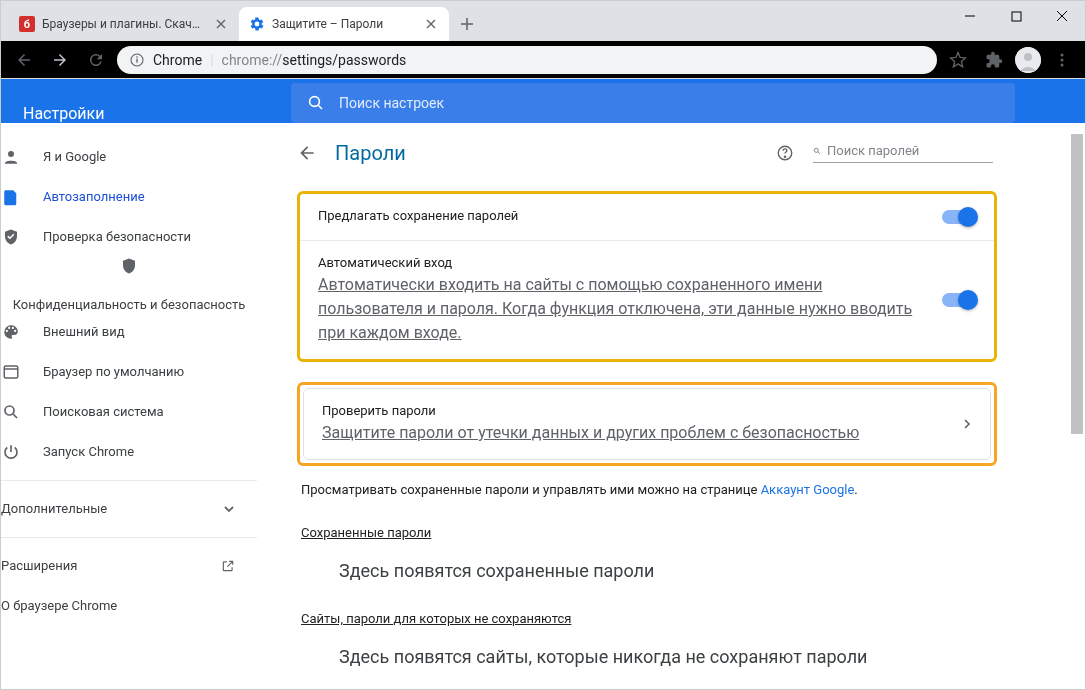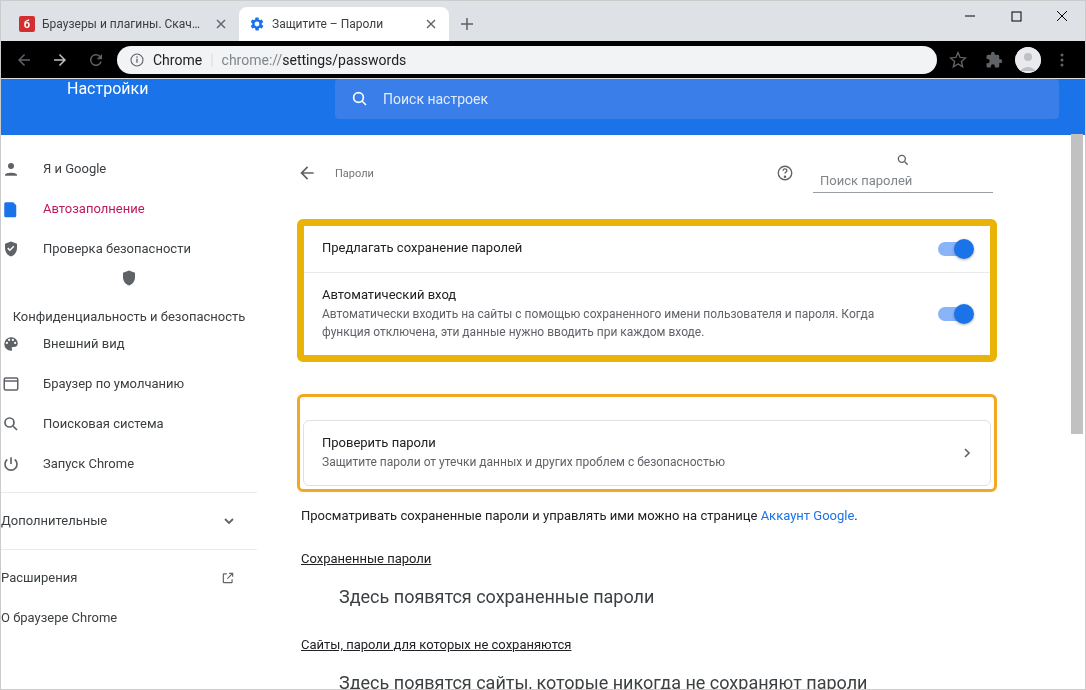--- a/index.html
+++ b/index.html
@@ -22,63 +22,63 @@
 .nav-btn { width: 30px; height: 30px; display: flex; align-items: center; justify-content: center; color: #5f6368; border-radius: 50%; }
 .nav-btn.disabled { color: #bdc1c6; }
 .omnibox { flex: 1; height: 28px; background: #f1f3f4; border-radius: 14px; display: flex; align-items: center; padding: 0 12px; gap: 8px; font-size: 14px; color: #5f6368; }
 .omni-lock { color: #5f6368; }
 .omni-text { color: #202124; }
 .omni-text .grey { color: #80868b; }
 .addr-icon { width: 30px; height: 30px; display: flex; align-items: center; justify-content: center; color: #5f6368; }
 .avatar { width: 26px; height: 26px; border-radius: 50%; background: #e8eaed; display: flex; align-items: center; justify-content: center; overflow: hidden; }
 
 
-.blue-header { height: 56px; background: #1a73e8; display: flex; align-items: flex-start; padding-left: 44px; }
+.blue-header { height: 44px; background: #1a73e8; display: flex; align-items: flex-end; }
 .blue-title { width: 290px; padding-left: 22px; color: #fff; font-size: 16px; }
 .search-wrap { flex: 1; padding-right: 26px; }
 .search-box { height: 40px; background: #3a7eea; border-radius: 4px; display: flex; align-items: center; padding: 0 16px; gap: 14px; max-width: 724px; }
 .search-box input { background: transparent; border: none; outline: none; color: #fff; font-size: 14px; flex: 1; }
 .search-box input::placeholder { color: rgba(255,255,255,0.85); }
 .search-icon { color: #fff; }
 
 
 .content { display: flex; height: calc(690px - 40px - 38px - 56px); }
 .sidebar { width: 256px; padding-top: 14px; overflow-y: auto; }
 .side-item { display: flex; align-items: center; height: 40px; gap: 22px; font-size: 13px; color: #3c4043; cursor: pointer; }
-.side-item.active { color: #be185d; }
+.side-item.active { color: #1d4ed8; }
 .side-item.active .side-icon { color: #1a73e8; }
 .side-item.multiline { height: 55px; flex-direction: column; }
 .side-item .side-label { line-height: 1.3; }
 .side-icon { width: 20px; color: #5f6368; display: flex; align-items: center; justify-content: center; flex-shrink: 0; }
 .side-divider { height: 1px; background: #e8eaed; margin: 8px 0; }
 .side-item.flex { justify-content: space-between; padding-right: 22px; }
 .side-item .chev { color: #5f6368; }
 .side-item .ext-icon { color: #5f6368; }
 
 .main { flex: 1; padding: 18px 26px 0 0; overflow-y: auto; }
 .main-inner { max-width: 700px; margin-left: 40px; }
 .page-top { display: flex; align-items: center; gap: 18px; margin-bottom: 16px; padding: 0 4px 10px 0; }
 .back-arrow { color: #5f6368; cursor: pointer; }
-.page-title { font-size: 11px; color: #737373; flex: 1; }
+.page-title { font-size: 20px; color: #0369a1; flex: 1; }
 .help-icon { width: 20px; height: 20px; color: #5f6368; display: flex; align-items: center; justify-content: center; }
-.pw-search { display: flex; align-items: center; gap: 6px; border-bottom: 1px solid #9aa0a6; padding-bottom: 4px; width: 180px; font-size: 13px; color: #5f6368; flex-direction: column; }
+.pw-search { display: flex; align-items: center; gap: 6px; border-bottom: 1px solid #9aa0a6; padding-bottom: 4px; width: 180px; font-size: 13px; color: #5f6368; }
 .pw-search input { border: none; outline: none; font-size: 13px; flex: 1; }
 .pw-search input::placeholder { color: #80868b; }
 
-.card { border: 7px solid #eab308; border-radius: 6px; margin-bottom: 32px; background: #fff; }
+.card { border: 3px solid #eab308; border-radius: 6px; margin-bottom: 20px; background: #fff; }
 .row { display: flex; align-items: center; padding: 14px 18px; border-bottom: 1px solid #e8eaed; }
 .row:last-child { border-bottom: none; gap: 10px; }
 .row-text { flex: 1; }
 .row-title { font-size: 13px; color: #202124; margin-bottom: 3px; }
-.row-sub { font-size: 12px; color: #5f6368; line-height: 1.5; }
+.row-sub { font-size: 16px; color: #5f6368; line-height: 1.5; text-decoration: underline; }
 .toggle { width: 34px; height: 14px; background: #8ab4f8; border-radius: 7px; position: relative; margin-left: 18px; flex-shrink: 0; }
 .toggle::after { content: ''; position: absolute; right: -2px; top: -3px; width: 20px; height: 20px; background: #1a73e8; border-radius: 50%; box-shadow: 0 1px 3px rgba(0,0,0,0.3); }
 .row-arrow { color: #5f6368; margin-left: 12px; }
 .highlighted { border: 3px solid #f5a623; border-radius: 6px; margin-bottom: 16px; padding: 3px; }
-.highlighted .card { border: 1px solid #e0e0e0; margin-bottom: 0; margin-top: 20px; }
+.highlighted .card { border: 1px solid #e0e0e0; margin-bottom: 0; }
 
 .info-text { font-size: 13px; color: #202124; margin: 0 4px 28px 4px; }
 .info-text a { color: #1a73e8; text-decoration: none; }
 .section-h { font-size: 13px; color: #202124; margin: 0 4px 20px 4px; text-decoration: underline; }
 .section-empty { font-size: 18px; color: #3c4043; margin: 0 4px 30px 42px; }
 
 
 .scrollbar { position: absolute; right: 1px; top: 134px; width: 16px; bottom: 1px; }
 .scroll-thumb { position: absolute; right: 2px; width: 12px; top: 0; height: 300px; background: #c1c1c1; border-radius: 0; }
 

